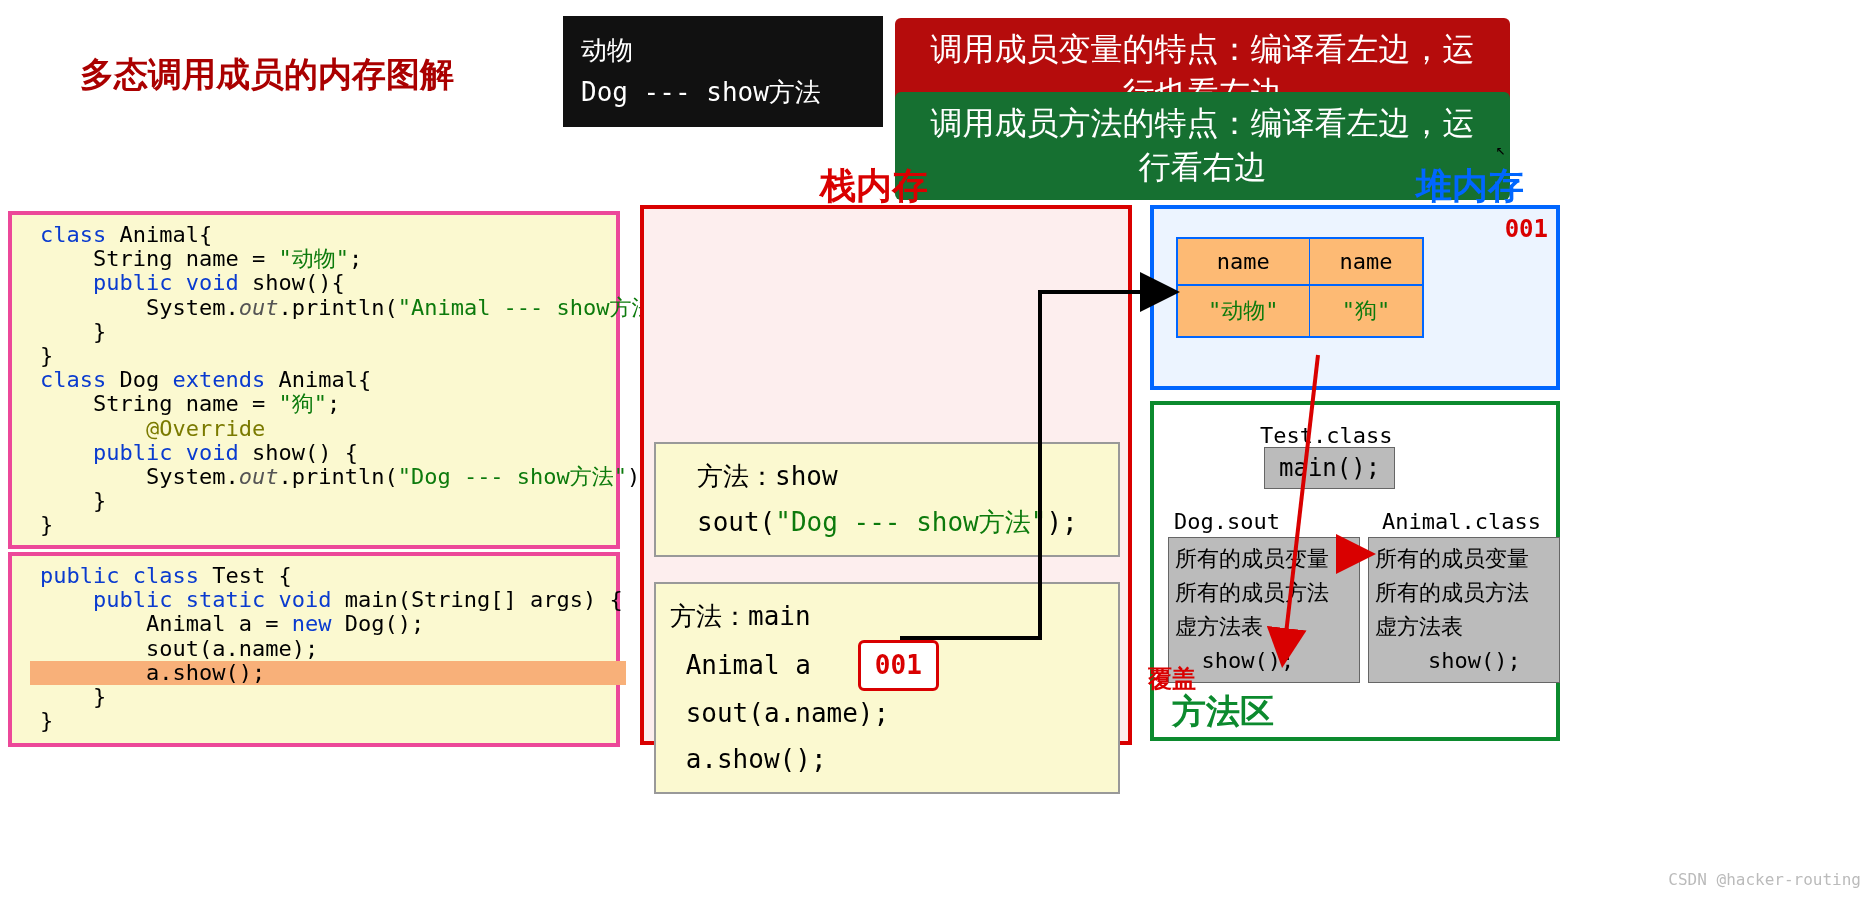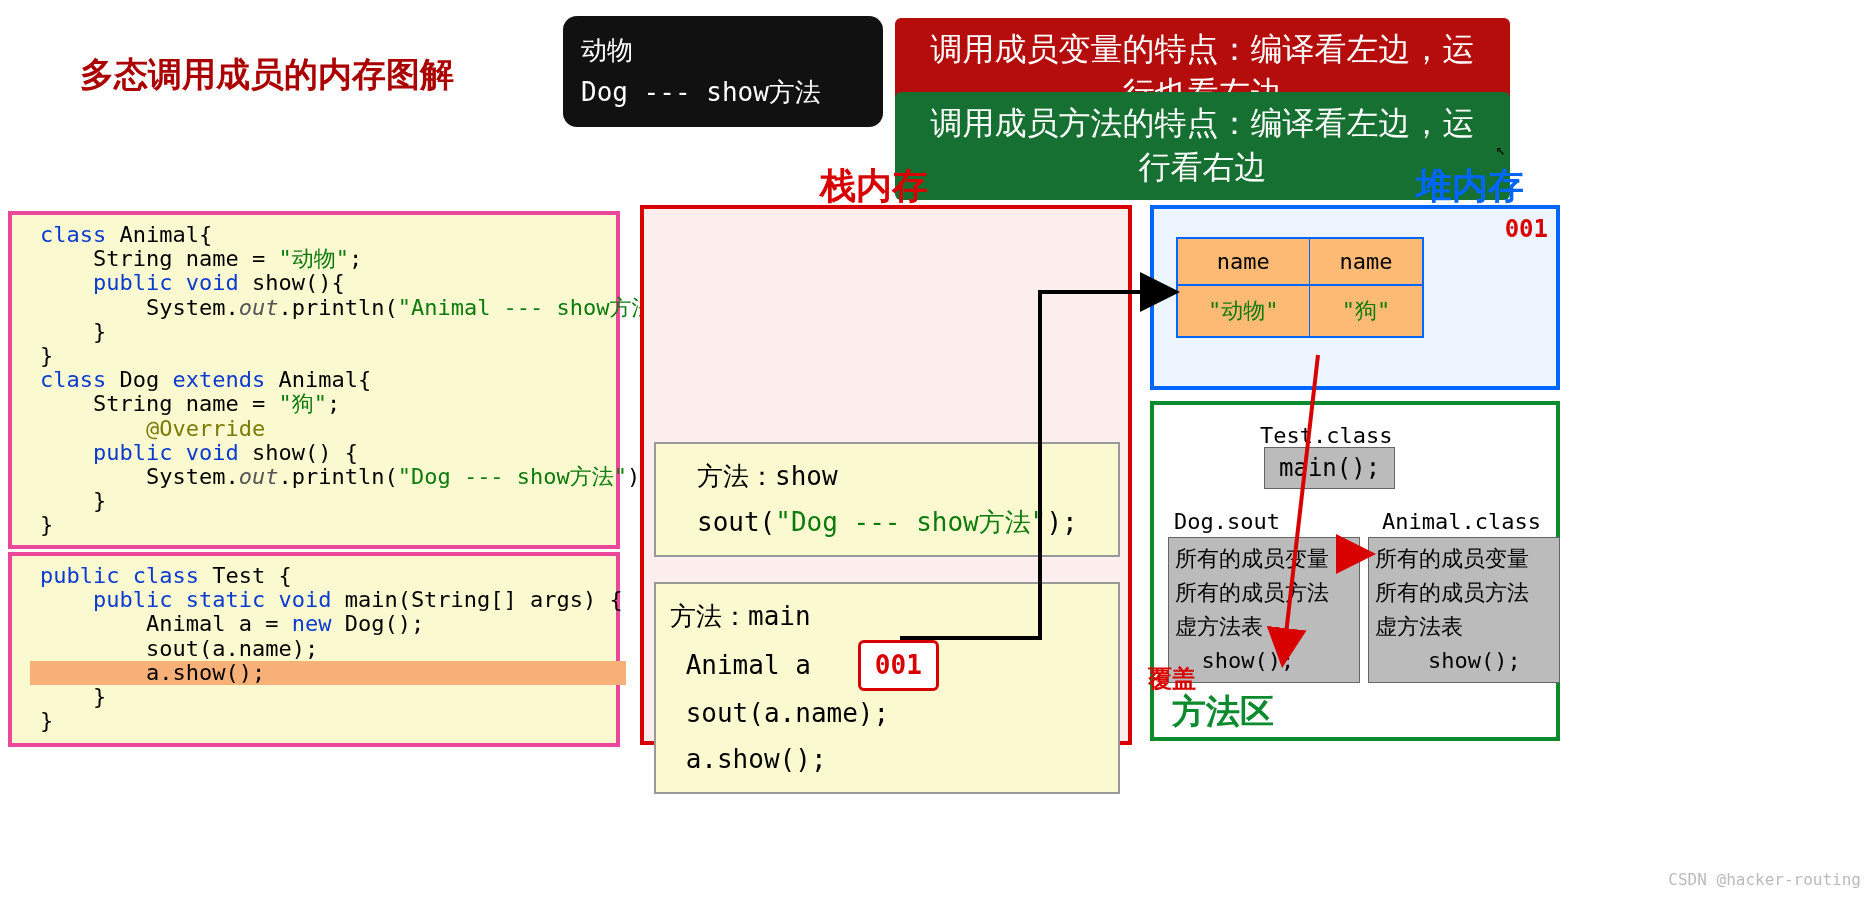--- a/index.html
+++ b/index.html
@@ -1,18 +1,18 @@
 <!DOCTYPE html>
 <html><head>
 <meta charset="utf-8">
 <style>
   *{box-sizing:border-box;margin:0;padding:0;}
   body{font-family:Consolas,'Microsoft YaHei',monospace;background:#fff;width:1873px;height:897px;position:relative;font-size:22px;}
   .title{color:#a00;font-weight:bold;font-size:34px;position:absolute;left:80px;top:52px;}
-  .console{background:#111;color:#fff;position:absolute;left:563px;top:16px;padding:14px 18px;width:320px;font-size:26px;line-height:1.6;border-radius:14px;}
+  .console{background:#111;color:#fff;position:absolute;left:563px;top:16px;padding:14px 18px;width:320px;font-size:26px;line-height:1.6;}
   .banner{position:absolute;color:#fff;font-size:32px;padding:10px 22px;border-radius:6px;}
   .banner.red{background:#b50c0c;left:895px;top:18px;width:615px;text-align:center;}
   .banner.green{background:#167031;left:895px;top:92px;width:615px;text-align:center;}
   .cursor{position:absolute;left:1496px;top:140px;font-size:16px;color:#000;}
   .label{font-weight:bold;font-size:36px;position:absolute;}
   .label.stack{color:#d90000;left:820px;top:162px;}
   .label.heap{color:#0066ff;left:1416px;top:162px;}
   .label.method{color:#0c8a2e;left:1170px;top:698px;font-size:34px;}
   
   .code{position:absolute;background:#fbf9d0;border:4px solid #ec4899;padding:8px 28px;white-space:pre;font-size:22px;line-height:1.1;color:#000;}

